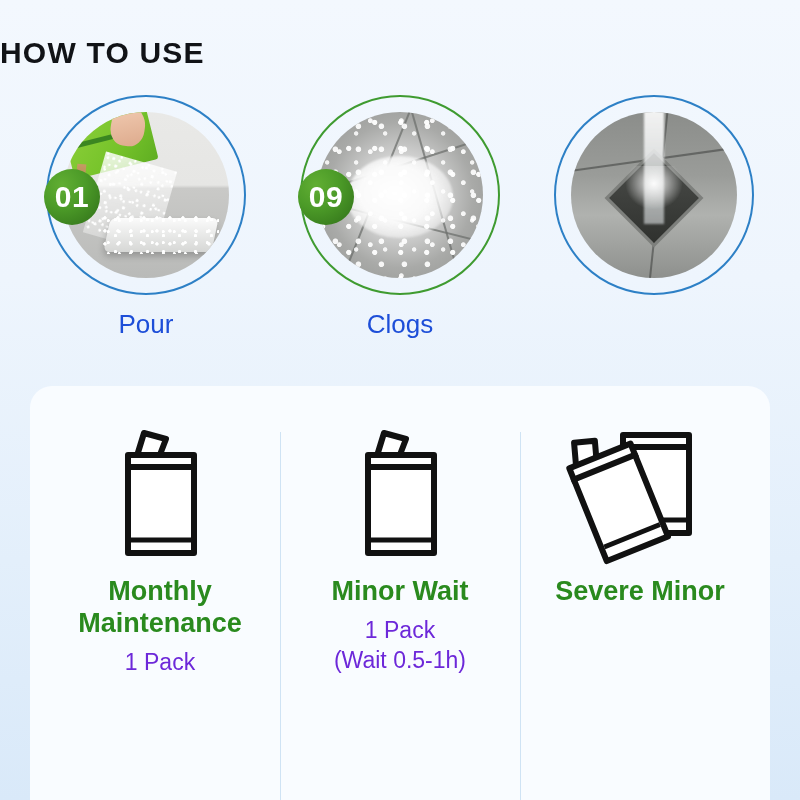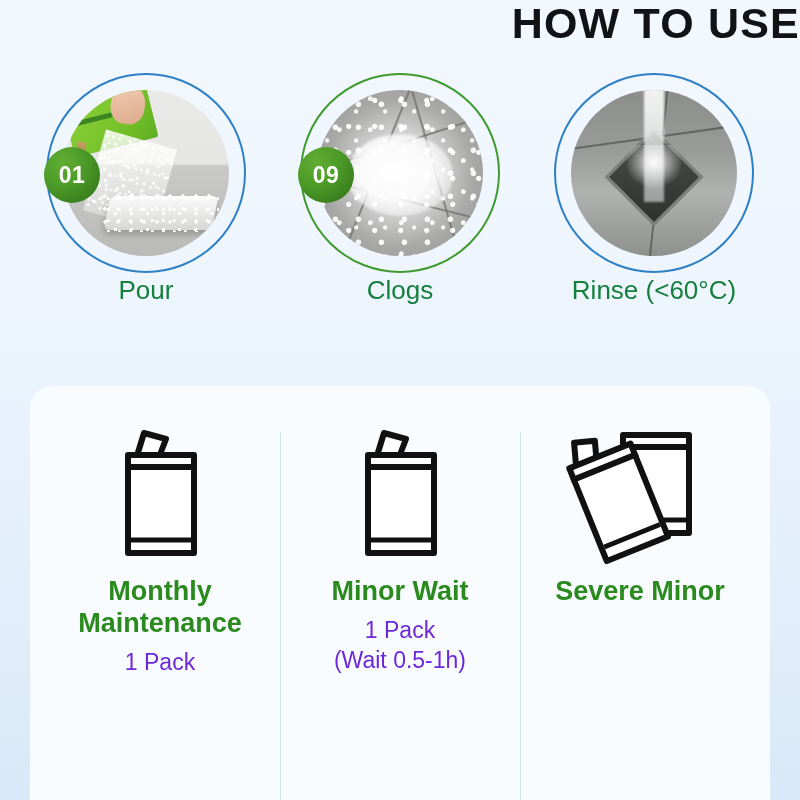--- a/index.html
+++ b/index.html
@@ -11,25 +11,26 @@
   }
 
   body {
     font-family: "Liberation Sans", "DejaVu Sans", sans-serif;
     background: linear-gradient(to bottom, #f3f8fe 0%, #eef5fd 35%, #e3effb 70%, #d9e9f9 100%);
     position: relative;
   }
 
   
   .title {
-    text-align: right;
-    font-size: 43px;
+    text-align: left;
+    font-size: 30px;
     font-weight: bold;
     letter-spacing: 1.2px;
     color: #111317;
+    padding-top: 36px;
     line-height: 1.1;
   }
 
   
   .steps {
     display: flex;
     justify-content: center;
     align-items: flex-start;
     gap: 22px;
     margin-top: 26px;
@@ -225,33 +226,33 @@
   
   .badge {
     position: absolute;
     left: -2px;
     top: 74px;
     width: 56px;
     height: 56px;
     border-radius: 50%;
     background: radial-gradient(circle at 32% 28%, #61ae33 0%, #4c9b28 42%, #2f6e18 100%);
     color: #fff;
-    font-size: 23px;
+    font-size: 30px;
     font-weight: bold;
     display: flex;
     align-items: center;
     justify-content: center;
     letter-spacing: .5px;
     z-index: 3;
   }
 
   .step-label {
-    margin-top: 2px;
+    margin-top: 14px;
     font-size: 26px;
-    color: #15803d;
+    color: #1d4ed8;
     white-space: nowrap;
   }
 
   
   .card {
     position: absolute;
     left: 30px;
     top: 386px;
     width: 740px;
     height: 456px;
@@ -352,21 +353,20 @@
     <div class="ring-wrap">
       <div class="ring blue"></div>
       <div class="photo ph3">
         <div class="tile-line t1"></div>
         <div class="tile-line t2"></div>
         <div class="drain"></div>
         <div class="water"></div>
         <div class="splash"></div>
       </div>
     </div>
-    <div class="step-label">Rinse (&lt;60°C)</div>
   </div>
 
 </div>
 
 <div class="card">
   <div class="card-inner">
 
     <div class="col">
       <div class="icon-area">
         <svg width="120" height="140" viewBox="0 0 120 140">

